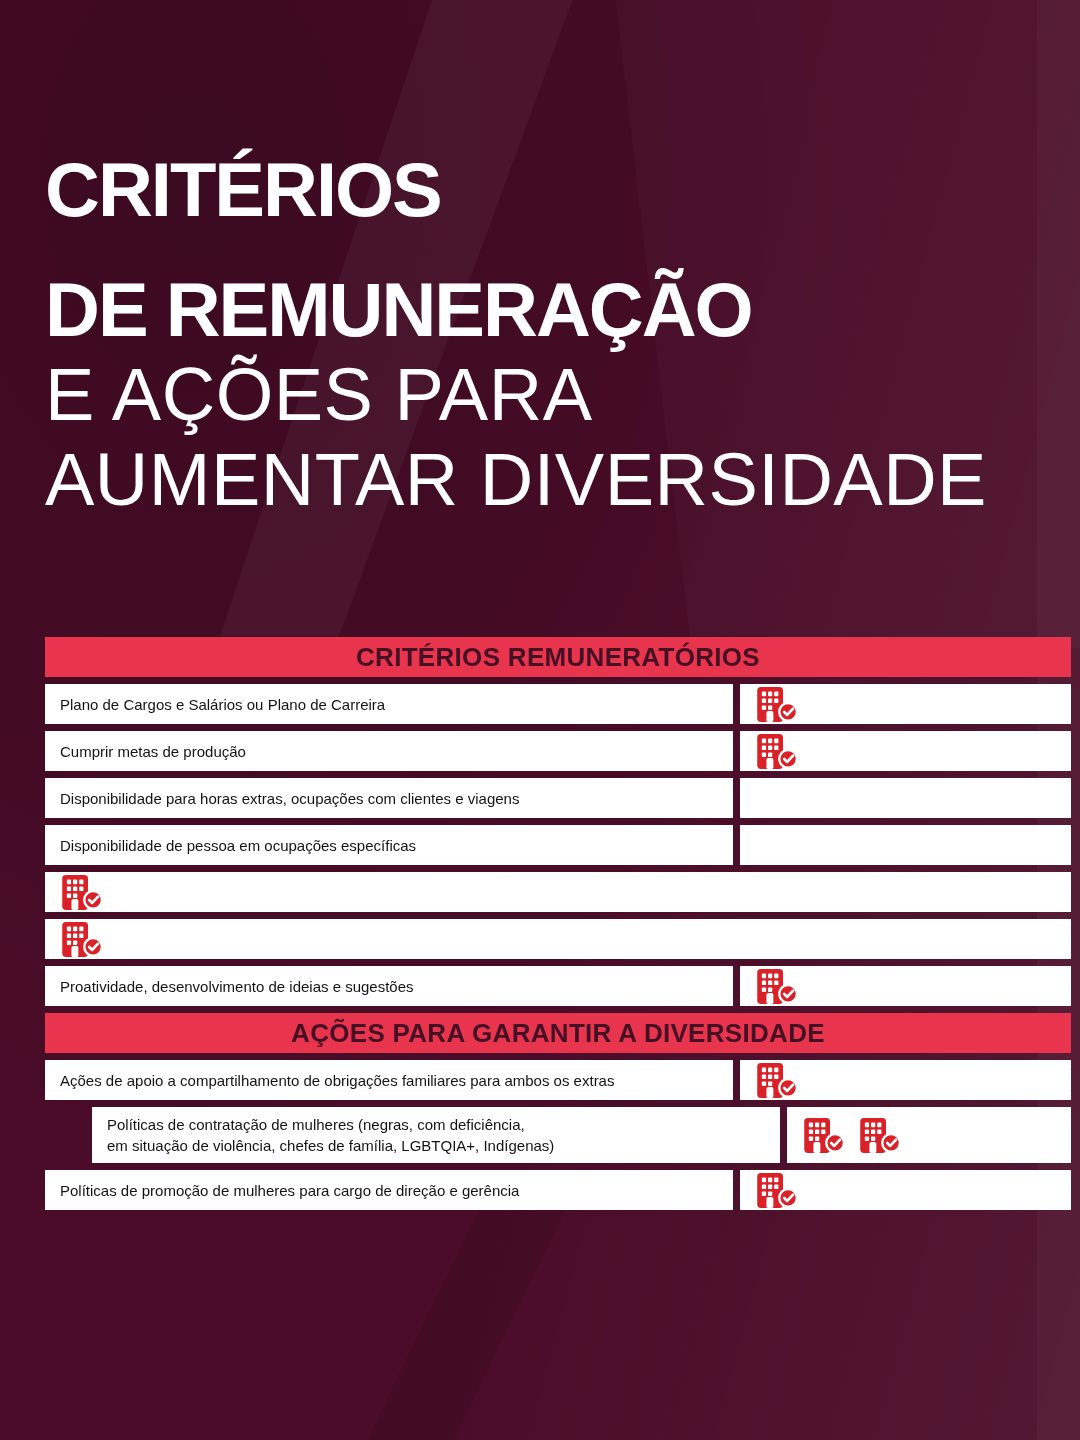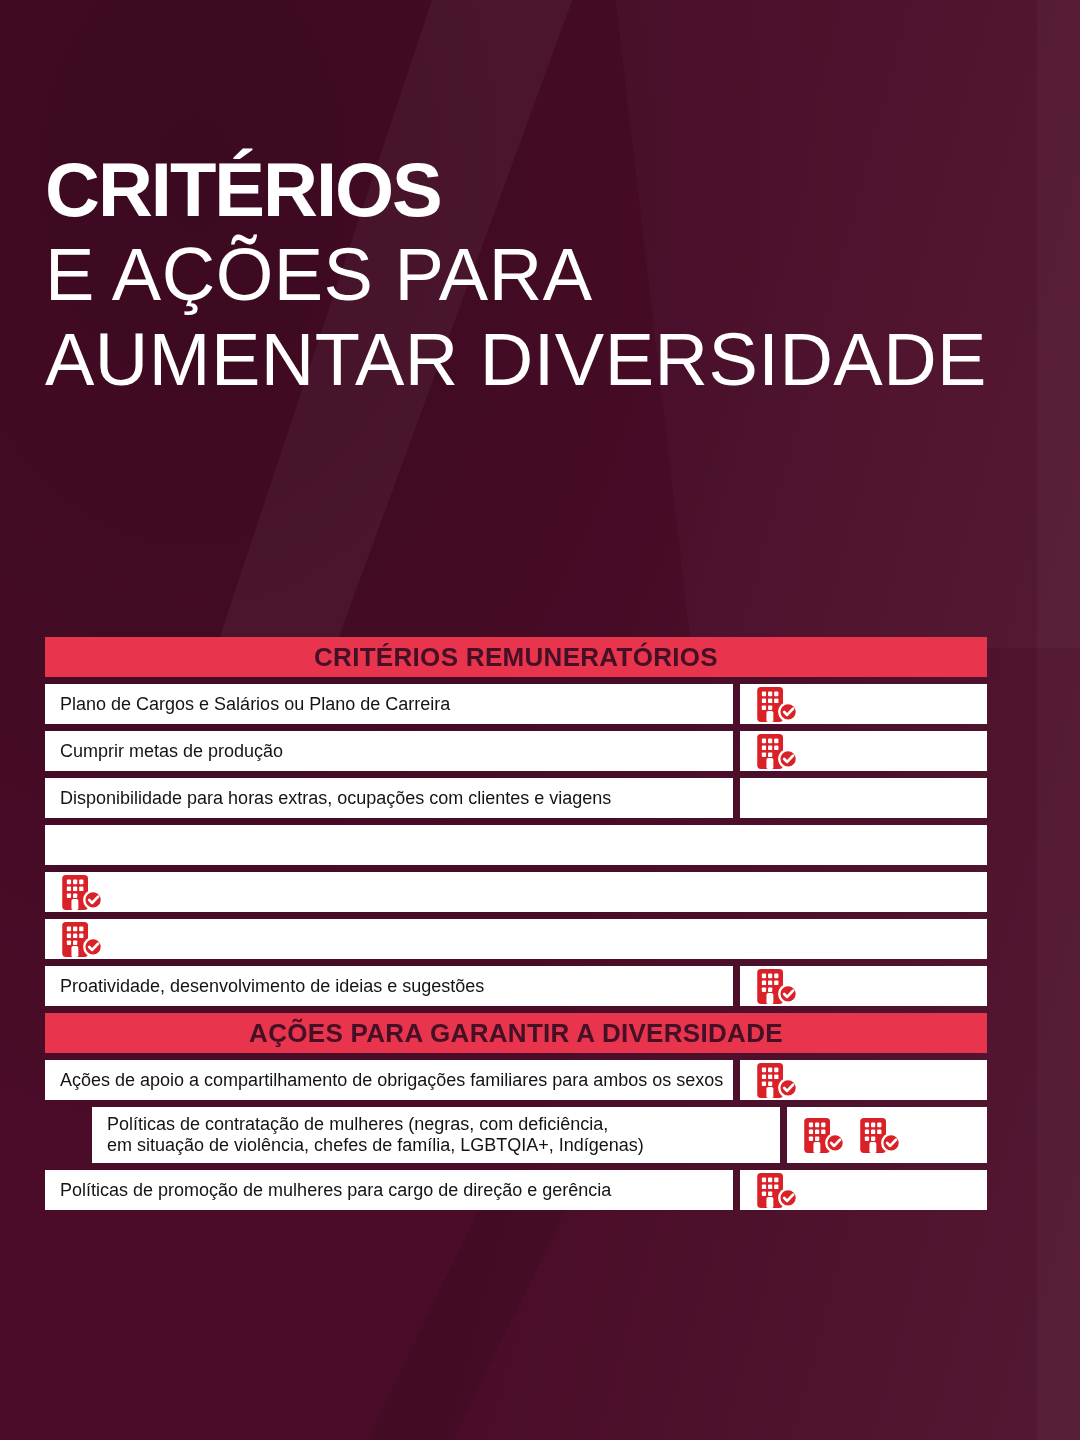--- a/index.html
+++ b/index.html
@@ -27,39 +27,39 @@
     clip-path:polygon(96% 0%,100% 0%,100% 100%,96% 100%);}
 
   
   .title{position:absolute;left:45px;top:112px;color:var(--title-text,#fff);}
   .title .line{display:block;line-height:85px;white-space:nowrap;}
   .title .bold{font-size:76px;font-weight:700;letter-spacing:-2px;margin-top:35px;}
   .title .light{font-size:74px;font-weight:400;letter-spacing:0.5px;}
 
   
   .tbl{
-    position:absolute;left:45px;top:637px;width:942px;
+    position:absolute;left:45px;top:637px;width:1026px;
     display:flex;flex-direction:column;gap:7px;
   }
   .tbl-header{
     height:40px;flex:0 0 40px;
     background:var(--header-bg,#e8344c);
     color:var(--header-text,#451026);
     font-size:26px;font-weight:700;letter-spacing:0.3px;
     display:flex;align-items:center;justify-content:center;
   }
   .tbl-row{display:flex;gap:7px;height:40px;flex:0 0 40px;}
   .tbl-row.tall{height:56px;flex:0 0 56px;margin-left:47px;}
   .cell{background:var(--row-bg,#fff);}
   .text-cell{
     width:688px;flex:0 0 688px;box-sizing:border-box;
     display:flex;align-items:center;
     padding-left:15px;padding-right:0;
     color:var(--row-text,#141414);
-    font-size:18px;line-height:21px;
+    font-size:15px;line-height:21px;
     white-space:pre-line;
   }
   .icon-cell{
     flex:1 1 auto;box-sizing:border-box;
     display:flex;align-items:center;gap:13px;
     padding-left:16px;
   }
   .bcheck{display:block;}
 </style>
 </head>
@@ -68,20 +68,21 @@
 <div class="page">
 
   <div class="bg-layer bg-vignette"></div>
   <div class="bg-layer bg-diag1"></div>
   <div class="bg-layer bg-diag2"></div>
   <div class="bg-layer bg-diag3"></div>
   <div class="bg-layer bg-right-band"></div>
 
   <header class="title">
     <span class="line bold">CRITÉRIOS</span>
+    <span class="line bold">DE REMUNERAÇÃO</span>
     <span class="line light">E AÇÕES PARA</span>
     <span class="line light">AUMENTAR DIVERSIDADE</span>
   </header>
 
   <div class="tbl" id="tbl">
       <div class="tbl-header">CRITÉRIOS REMUNERATÓRIOS</div>
       <div class="tbl-row">
         <div class="cell text-cell">Plano de Cargos e Salários ou Plano de Carreira</div>
         <div class="cell icon-cell">
           <svg class="bcheck" width="43" height="35" viewBox="0 0 46 38" aria-hidden="true">
@@ -121,20 +122,21 @@
     <circle cx="34.5" cy="27" r="9.6" class="ic-red" stroke="#ffffff" stroke-width="2.6" fill="#d92127"></circle>
     <path d="M30.3 27.2 l3.2 3.1 6.4-6.8" fill="none" stroke="#ffffff" stroke-width="3" stroke-linecap="round" stroke-linejoin="round"></path>
   </svg>
         </div>
       </div>
       <div class="tbl-row">
         <div class="cell text-cell">Disponibilidade para horas extras, ocupações com clientes e viagens</div>
         <div class="cell icon-cell"></div>
       </div>
       <div class="tbl-row">
+        <div class="cell text-cell">Disponibilidade de pessoa em ocupações específicas</div>
         <div class="cell icon-cell"></div>
       </div>
       <div class="tbl-row">
         <div class="cell icon-cell">
           <svg class="bcheck" width="43" height="35" viewBox="0 0 46 38" aria-hidden="true">
     <rect x="1" y="0" width="28" height="38" rx="4" class="ic-red" fill="#d92127"></rect>
     <g fill="#ffffff">
       <rect x="6" y="5" width="4.6" height="5" rx="1"></rect>
       <rect x="12.7" y="5" width="4.6" height="5" rx="1"></rect>
       <rect x="19.4" y="5" width="4.6" height="5" rx="1"></rect>
@@ -186,21 +188,21 @@
       <rect x="12.7" y="20" width="4.6" height="5" rx="1"></rect>
       <rect x="11" y="26" width="7.5" height="12" rx="2"></rect>
     </g>
     <circle cx="34.5" cy="27" r="9.6" class="ic-red" stroke="#ffffff" stroke-width="2.6" fill="#d92127"></circle>
     <path d="M30.3 27.2 l3.2 3.1 6.4-6.8" fill="none" stroke="#ffffff" stroke-width="3" stroke-linecap="round" stroke-linejoin="round"></path>
   </svg>
         </div>
       </div>
       <div class="tbl-header">AÇÕES PARA GARANTIR A DIVERSIDADE</div>
       <div class="tbl-row">
-        <div class="cell text-cell">Ações de apoio a compartilhamento de obrigações familiares para ambos os sexos</div>
+        <div class="cell text-cell">Ações de apoio a compartilhamento de obrigações familiares para ambos os extras</div>
         <div class="cell icon-cell">
           <svg class="bcheck" width="43" height="35" viewBox="0 0 46 38" aria-hidden="true">
     <rect x="1" y="0" width="28" height="38" rx="4" class="ic-red" fill="#d92127"></rect>
     <g fill="#ffffff">
       <rect x="6" y="5" width="4.6" height="5" rx="1"></rect>
       <rect x="12.7" y="5" width="4.6" height="5" rx="1"></rect>
       <rect x="19.4" y="5" width="4.6" height="5" rx="1"></rect>
       <rect x="6" y="12.5" width="4.6" height="5" rx="1"></rect>
       <rect x="12.7" y="12.5" width="4.6" height="5" rx="1"></rect>
       <rect x="19.4" y="12.5" width="4.6" height="5" rx="1"></rect>

